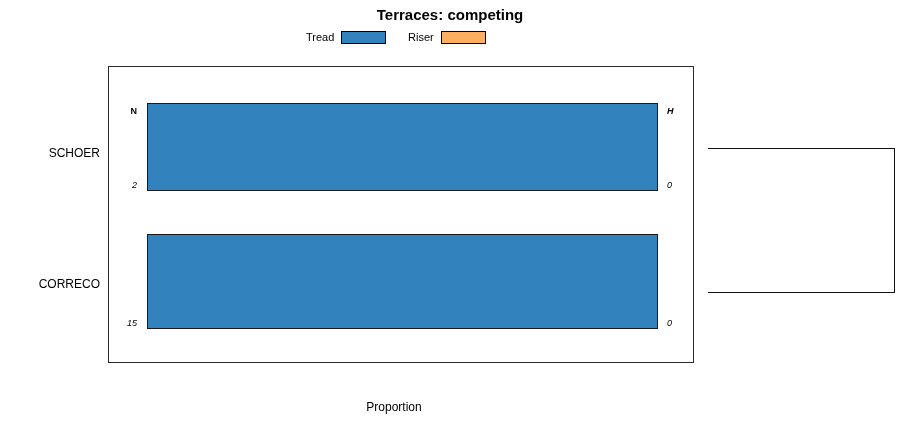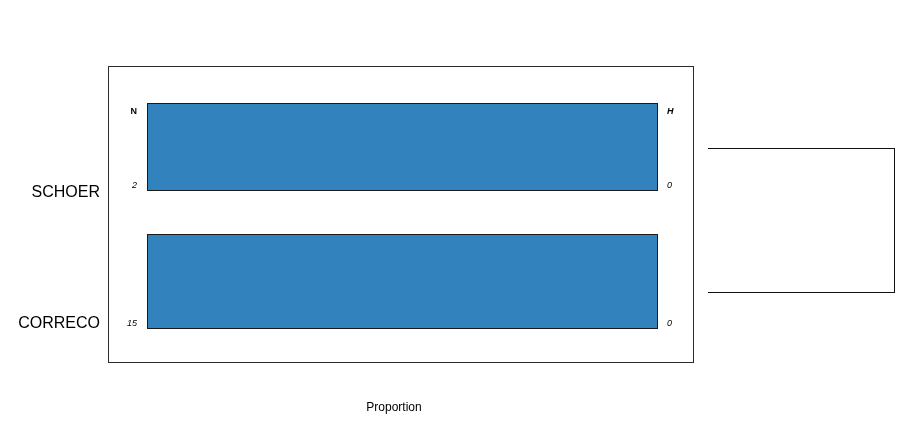--- a/index.html
+++ b/index.html
@@ -89,24 +89,23 @@
     position: absolute;
     box-sizing: border-box;
     border: 1px solid #1a1a1a;
   }
 
   
   .cat-label {
     position: absolute;
     right: 0;
     text-align: right;
-    font-size: 16px;
+    font-size: 12px;
     line-height: 14px;
     white-space: nowrap;
-    margin-top: 39px;
   }
   .cat-label-wrap {
     position: absolute;
     left: 0;
     width: 100px;
     height: 14px;
   }
 
   .edge-label {
     position: absolute;
@@ -169,21 +168,37 @@
     border-left: none;
     box-sizing: border-box;
     background: transparent;
   }
 </style>
 </head>
 <body>
 
 <div id="stage">
 
-
+  <div class="chart-title">Terraces: competing</div>
+
+  <div class="legend">
+    <div class="legend-row">
+
+      <div class="legend-entry e0">
+        <span class="legend-label">Tread</span>
+        <span class="legend-swatch" id="sw-0" style="background: rgb(49, 130, 189);"></span>
+      </div>
+
+      <div class="legend-entry e1">
+        <span class="legend-label">Riser</span>
+        <span class="legend-swatch" id="sw-1" style="background: rgb(253, 174, 97);"></span>
+      </div>
+
+    </div>
+  </div>
 
   <div class="cat-label-wrap" style="top:146px;">
     <span class="cat-label">SCHOER</span>
   </div>
   <div class="cat-label-wrap" style="top:277px;">
     <span class="cat-label">CORRECO</span>
   </div>
 
   <div class="panel">
 

